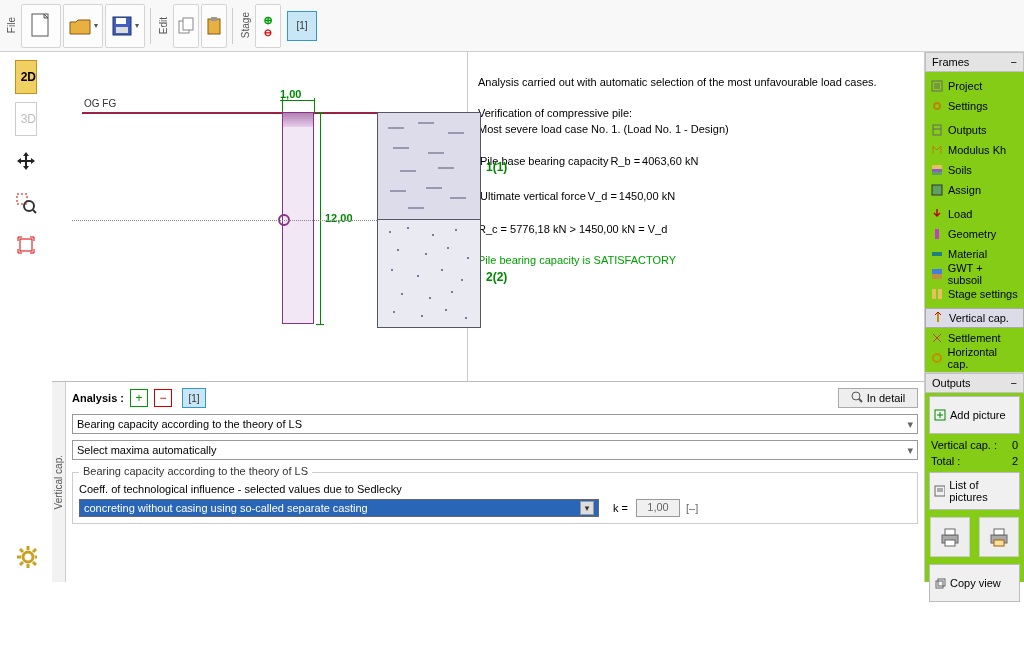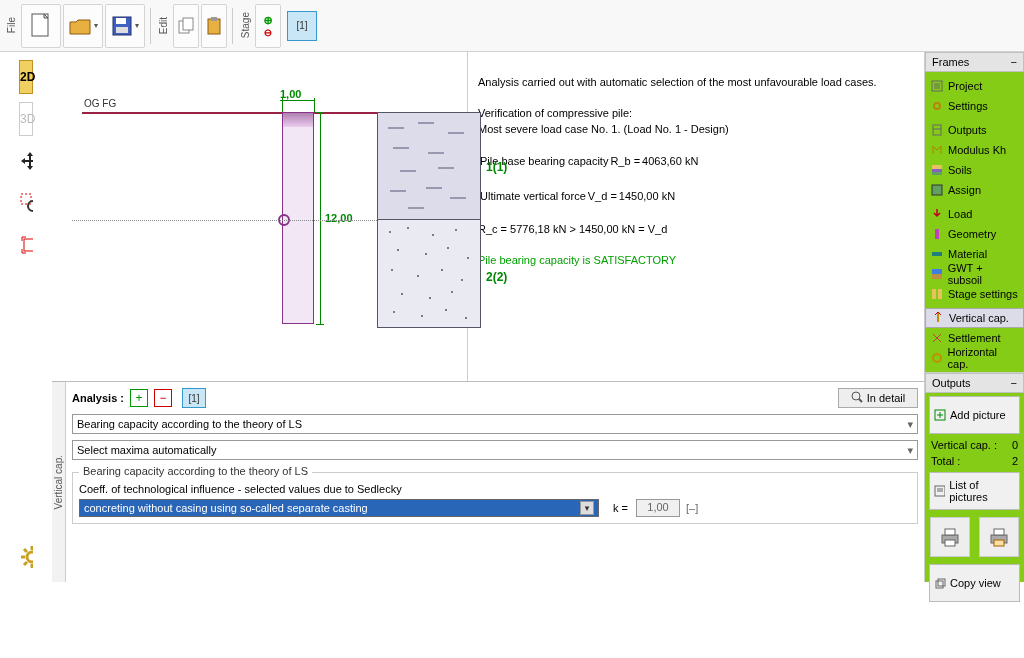--- a/index.html
+++ b/index.html
@@ -8,21 +8,21 @@
 
 .toolbar { height: 52px; background: #f8f8f8; border-bottom: 1px solid #d0d0d0; display: flex; align-items: center; padding: 4px; gap: 2px; }
 .vlabel { writing-mode: vertical-rl; transform: rotate(180deg); font-size: 10px; color: #555; padding: 0 2px; }
 .tb-btn { width: 40px; height: 44px; border: 1px solid #d4d4d4; background: #fcfcfc; display: inline-flex; align-items: center; justify-content: center; cursor: pointer; border-radius: 2px; }
 .tb-btn.small { width: 26px; }
 .sep { width: 1px; height: 36px; background: #ccc; margin: 0 3px; }
 .stage-btn { width: 30px; height: 30px; border: 1px solid #3399cc; background: #c8e6f5; display: inline-flex; align-items: center; justify-content: center; margin-left: 4px; font-size: 10px; color: #333; }
 
 .main { display: flex; height: 530px; }
 .left-icons { width: 52px; background: #fff; padding-top: 8px; display: flex; flex-direction: column; align-items: center; gap: 8px; border-right: none; }
-.licon { width: 14px; height: 34px; border: 1px solid #ccc; display: flex; align-items: center; justify-content: flex-start; cursor: pointer; }
+.licon { width: 22px; height: 34px; border: 1px solid #ccc; display: flex; align-items: center; justify-content: flex-end; cursor: pointer; }
 .licon.active { background: #f0d060; border-color: #c09020; }
 
 .center { flex: 1; display: flex; flex-direction: column; }
 .center-top { display: flex; height: 330px; border-bottom: 1px solid #bbb; }
 .vp { flex: 1; background: #fff; position: relative; border-right: 1px solid #ccc; }
 .res { width: 456px; padding: 8px 10px; font-size: 11px; line-height: 1.4; }
 .res b { font-weight: bold; }
 .res .ok { color: #00a000; }
 
 .center-bot { flex: 1; display: flex; }

